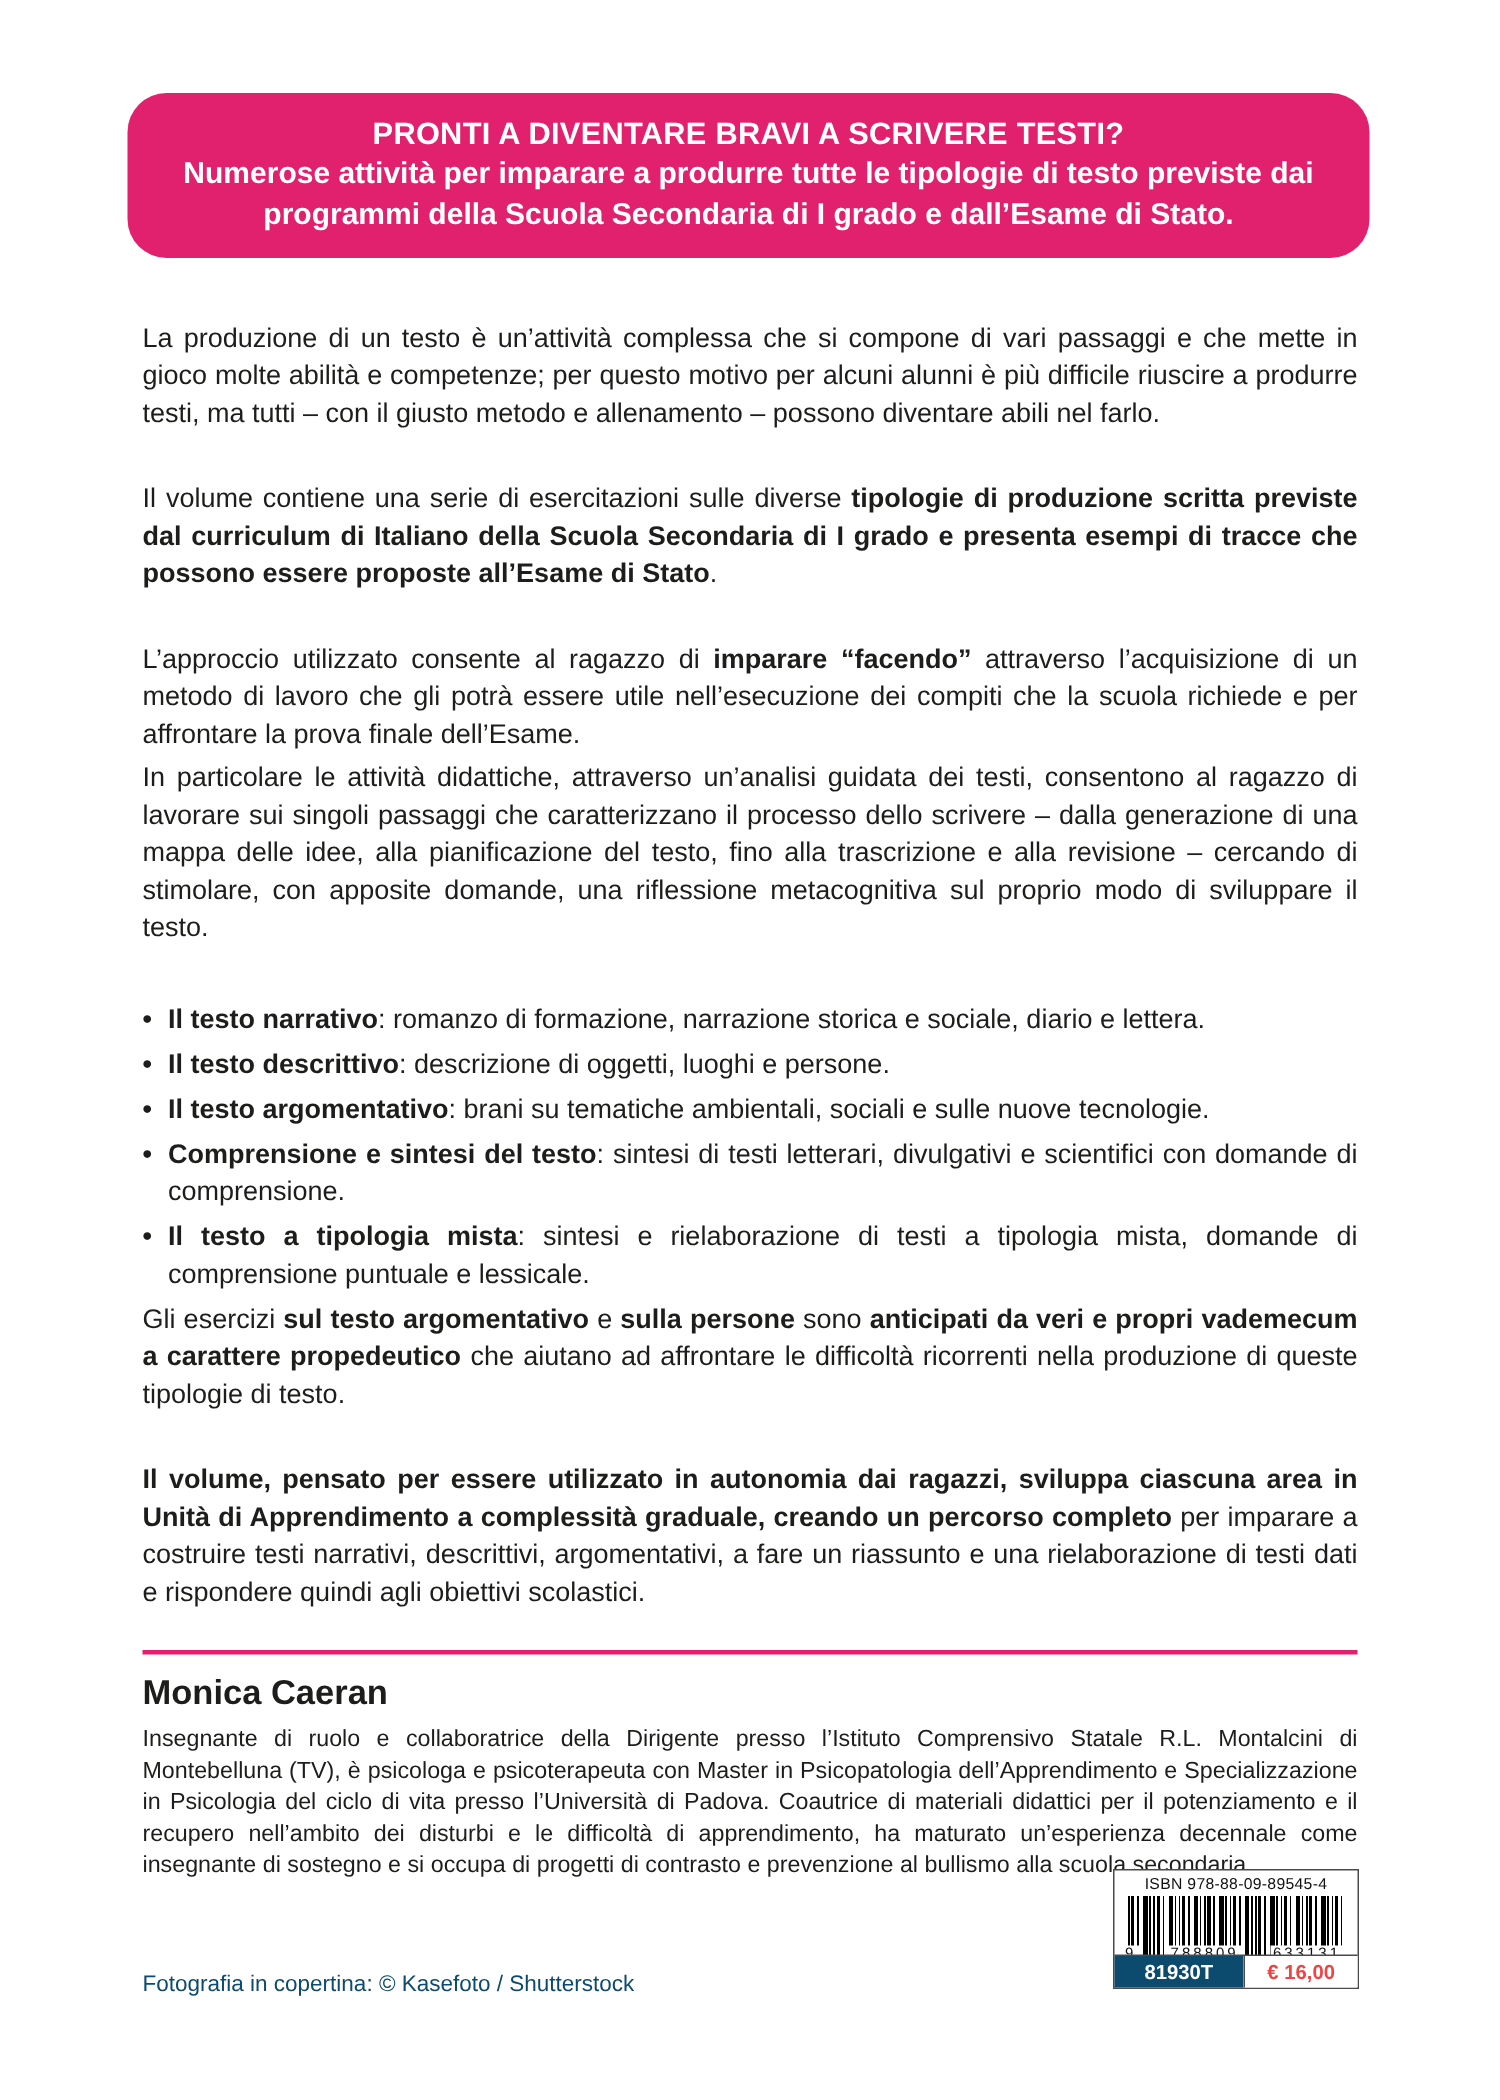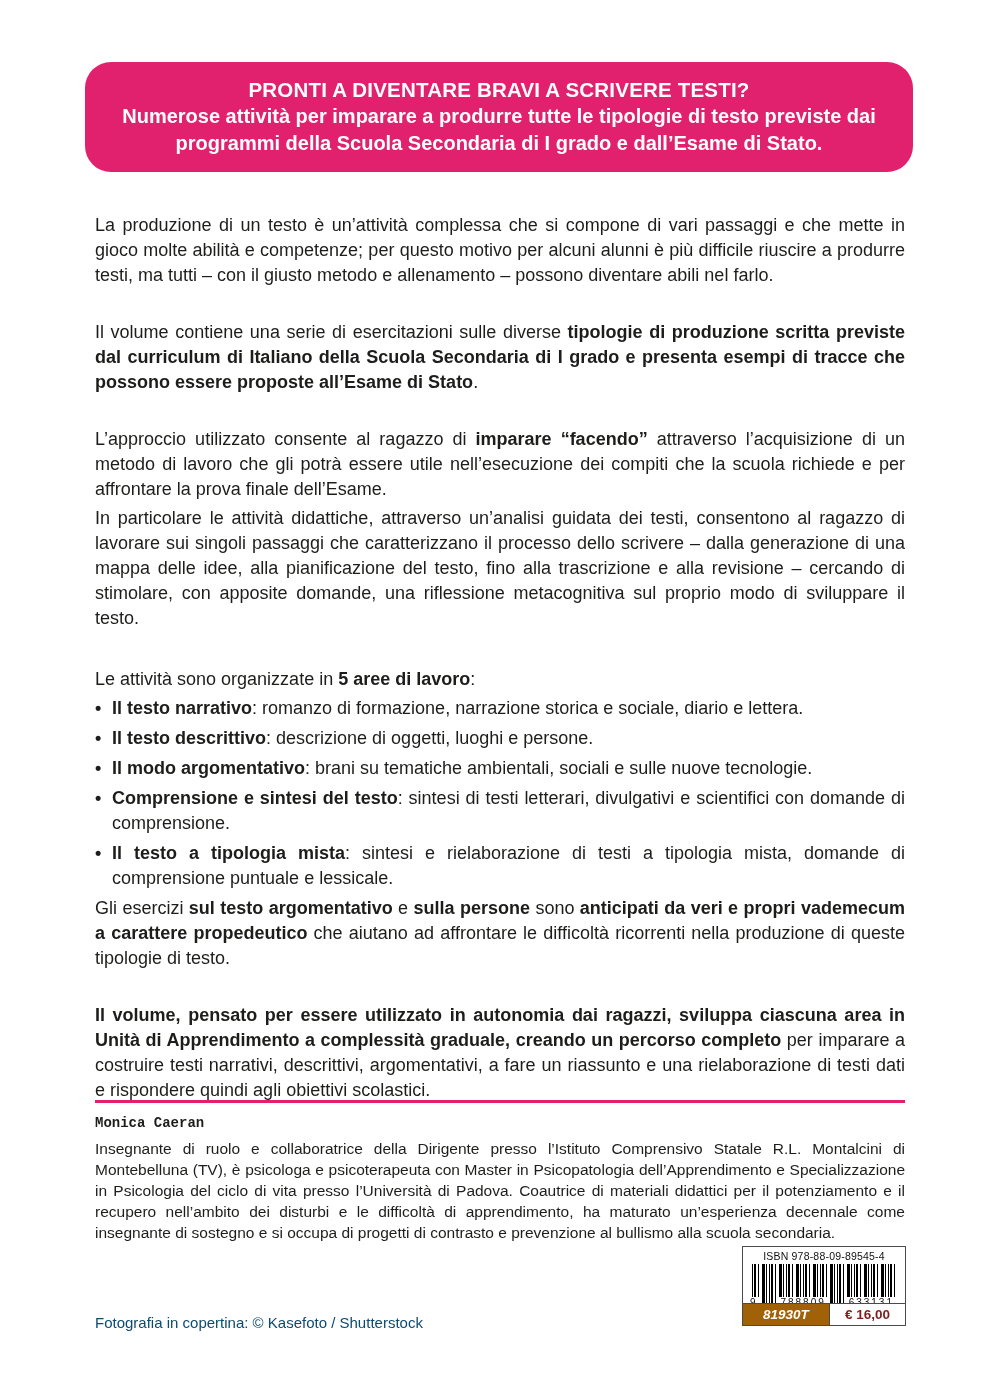--- a/index.html
+++ b/index.html
@@ -38,21 +38,21 @@
   .intro{margin-bottom:4px !important;}
   ul.areas{list-style:none;margin:0 0 2px;padding:0;}
   ul.areas li{position:relative;margin:0 0 5px;padding-left:17px;}
   ul.areas li .bullet{position:absolute;left:0;top:0;font-weight:bold;}
   .p5{margin-bottom:32px !important;}
   .p6{margin-bottom:0 !important;}
   b{font-weight:bold;}
   
   .author{position:absolute;left:95px;top:1100px;width:810px;}
   .divider{height:3px;margin-bottom:12px;}
-  .author-name{font-size:14px;font-weight:bold;margin:0 0 7px;font-family:Liberation Mono, monospace;}
+  .author-name{font-size:23px;font-weight:bold;margin:0 0 7px;}
   .author-bio{font-size:15.5px;line-height:21px;text-align:justify;margin:0;}
   
   .barcode-panel{
     position:absolute;left:742px;top:1246px;width:164px;height:80px;
     box-sizing:border-box;border:1px solid #4a4a4a;background:#ffffff;
   }
   .isbn{font-size:10.5px;line-height:13px;text-align:center;padding-top:3px;letter-spacing:.2px;color:#111;}
   .bars-wrap{position:relative;height:42px;margin:1px 9px 0;}
   .bars{
     position:absolute;left:0;right:0;top:0;bottom:0;
@@ -67,58 +67,57 @@
     position:absolute;left:-4px;right:0;bottom:-2px;
     display:flex;justify-content:space-between;
     font-size:10px;line-height:11px;color:#111;
   }
   .digits span{background:#ffffff;padding:0 2px;letter-spacing:2px;}
   .panel-bottom{
     position:absolute;left:0;right:0;bottom:0;height:21px;
     display:flex;border-top:1px solid #4a4a4a;
   }
   .code-cell{
-    flex:0 0 53%;background:#a16207;color:#ffffff;
-    font-weight:bold;font-size:13.5px;line-height:21px;text-align:center;font-style:italic;
+    flex:0 0 53%;background:#0c4a6e;color:#ffffff;
+    font-weight:bold;font-size:13.5px;line-height:21px;text-align:center;
   }
   .price-cell{
-    flex:1;background:#ffffff;color:#7f1d1d;border-left:1px solid #4a4a4a;
+    flex:1;background:#ffffff;color:#ef4444;border-left:1px solid #4a4a4a;
     font-weight:bold;font-size:13.5px;line-height:21px;text-align:center;
   }
   
   .photo-credit{position:absolute;left:95px;top:1314px;font-size:15px;color:#0c4a6e;}
 </style>
 </head>
 <body>
 
 <div class="page">
 
   <div class="banner" style="background-color: rgb(226, 33, 110);">
     <div class="banner-title">PRONTI A DIVENTARE BRAVI A SCRIVERE TESTI?</div>
     <div class="banner-subtitle">Numerose attività per imparare a produrre tutte le tipologie di testo previste dai programmi della Scuola Secondaria di I grado e dall’Esame di Stato.</div>
   </div>
 
   <div class="content">
     <p class="p1"><span>La produzione di un testo è un’attività complessa che si compone di vari passaggi e che mette in gioco molte abilità e competenze; per questo motivo per alcuni alunni è più difficile riuscire a produrre testi, ma tutti – con il giusto metodo e allenamento – possono diventare abili nel farlo.</span></p>
     <p class="p2"><span>Il volume contiene una serie di esercitazioni sulle diverse </span><b>tipologie di produzione scritta previste dal curriculum di Italiano della Scuola Secondaria di I grado e presenta esempi di tracce che possono essere proposte all’Esame di Stato</b><span>.</span></p>
     <p class="p3"><span>L’approccio utilizzato consente al ragazzo di </span><b>imparare “facendo”</b><span> attraverso l’acquisizione di un metodo di lavoro che gli potrà essere utile nell’esecuzione dei compiti che la scuola richiede e per affrontare la prova finale dell’Esame.</span></p>
     <p class="p4"><span>In particolare le attività didattiche, attraverso un’analisi guidata dei testi, consentono al ragazzo di lavorare sui singoli passaggi che caratterizzano il processo dello scrivere – dalla generazione di una mappa delle idee, alla pianificazione del testo, fino alla trascrizione e alla revisione – cercando di stimolare, con apposite domande, una riflessione metacognitiva sul proprio modo di sviluppare il testo.</span></p>
-    <p class="intro"><span>Le attività sono organizzate in </span><b>5 aree di lavoro</b><span>:</span></p>
     <ul class="areas">
       <li>
         <span class="bullet">•</span>
         <span><b>Il testo narrativo</b><span>: romanzo di formazione, narrazione storica e sociale, diario e lettera.</span></span>
       </li>
       <li>
         <span class="bullet">•</span>
         <span><b>Il testo descrittivo</b><span>: descrizione di oggetti, luoghi e persone.</span></span>
       </li>
       <li>
         <span class="bullet">•</span>
-        <span><b>Il modo argomentativo</b><span>: brani su tematiche ambientali, sociali e sulle nuove tecnologie.</span></span>
+        <span><b>Il testo argomentativo</b><span>: brani su tematiche ambientali, sociali e sulle nuove tecnologie.</span></span>
       </li>
       <li>
         <span class="bullet">•</span>
         <span><b>Comprensione e sintesi del testo</b><span>: sintesi di testi letterari, divulgativi e scientifici con domande di comprensione.</span></span>
       </li>
       <li>
         <span class="bullet">•</span>
         <span><b>Il testo a tipologia mista</b><span>: sintesi e rielaborazione di testi a tipologia mista, domande di comprensione puntuale e lessicale.</span></span>
       </li>
     </ul>

